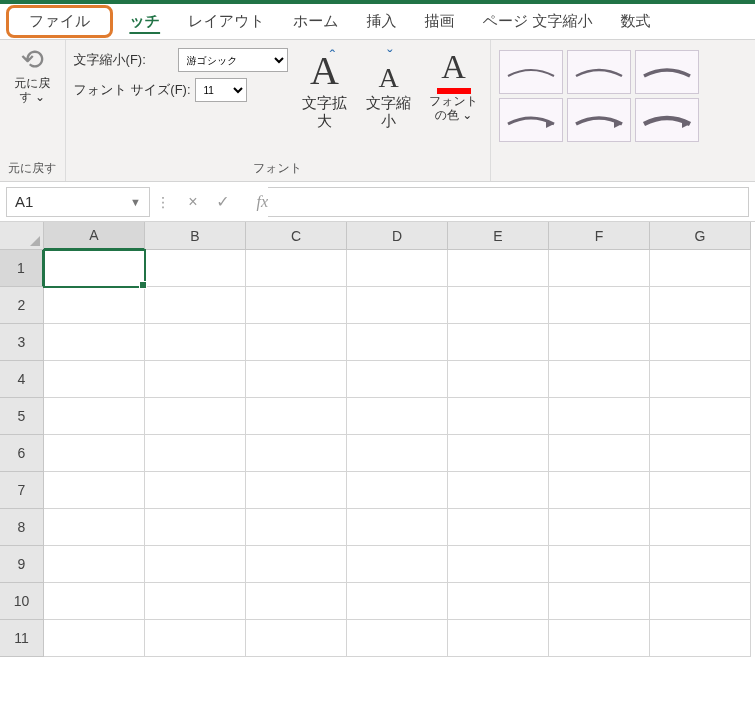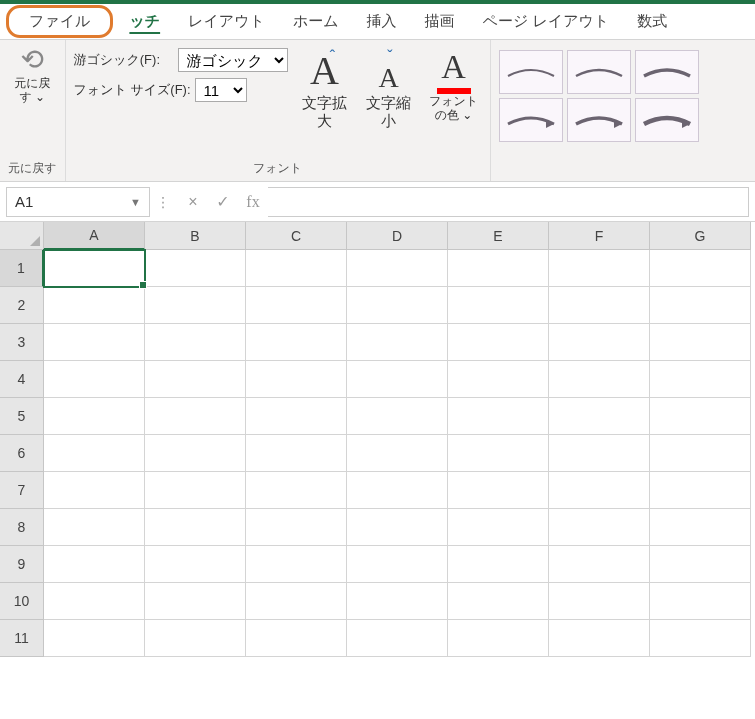--- a/index.html
+++ b/index.html
@@ -22,21 +22,21 @@
   }
   .tab {
     padding: 6px 14px;
     font-size: 15px;
     color: #444;
     cursor: pointer;
     white-space: nowrap;
   }
   .tab-file {
     border: 3px solid #e07b2e;
-    border-radius: 14px;
+    border-radius: 8px;
     margin: 2px 2px 2px 2px;
     padding: 4px 20px;
   }
   .tab-active {
     color: #217346;
     font-weight: bold;
     text-decoration: underline;
     text-decoration-thickness: 2px;
     text-underline-offset: 6px;
     text-align: right;
@@ -56,21 +56,21 @@
   }
   .ribbon-group-body { flex: 1; display: flex; align-items: flex-start; gap: 8px; }
   .ribbon-group-label { font-size: 12px; color: #555; padding: 2px 0; }
   .undo-col { display: flex; flex-direction: column; align-items: center; gap: 2px; }
   .undo-icon { font-size: 28px; color: #888; line-height: 1; }
   .undo-text { font-size: 12px; text-align: center; line-height: 1.2; }
   .font-rows { display: flex; flex-direction: column; gap: 6px; padding-top: 2px; }
   .font-row { display: flex; align-items: center; gap: 4px; font-size: 13px; }
   .font-row label { min-width: 100px; }
   .font-select {
-    border: 1px solid #aaa; background: #fff; height: 24px; font-size: 15px;
+    border: 1px solid #aaa; background: #fff; height: 24px; font-size: 10px;
     padding: 0 4px;
   }
   .size-buttons { display: flex; gap: 6px; align-items: flex-start; padding-top:2px;}
   .size-btn { display:flex; flex-direction:column; align-items:center; width:58px; cursor:pointer;}
   .size-btn-glyph { height: 46px; display:flex; align-items:flex-end; justify-content:center; position:relative;}
   .size-btn-label { font-size:15px; text-align:center; line-height:1.2; }
   .big-a { font-family: Georgia, serif; }
   .font-color-col { display:flex; flex-direction:column; align-items:center; width:56px; cursor:pointer; padding-top:2px;}
   .font-color-glyph { height:46px; display:flex; flex-direction:column; align-items:center; justify-content:flex-end;}
   .font-color-bar { width:34px; height:6px; background:#ff0000; margin-top:2px;}
@@ -87,21 +87,21 @@
     display:flex; align-items:center; background:#fff; border-bottom:1px solid #d4d4d4;
     height:40px; padding: 4px 6px; gap:0;
   }
   .name-box {
     width: 144px; height: 30px; border:1px solid #ccc; font-size:15px; padding:0 8px;
     display:flex; align-items:center; justify-content:space-between; background:#fff;
   }
   .name-box-caret { color:#777; font-size:11px; }
   .fb-dots { color:#999; letter-spacing:2px; padding:0 6px; font-size:14px;}
   .fb-btn { width:30px; text-align:center; color:#9a9a9a; font-size:16px; cursor:pointer;}
-  .fb-fx { font-family: Georgia, serif; }
+  .fb-fx { font-style:italic; font-family: Georgia, serif; text-align: right; }
   .fb-input { flex:1; height:30px; border:1px solid #ccc; border-left:none; padding:0 6px;}
   .grid-area { display:flex; flex-direction:column; }
   .col-headers { display:flex; height:28px; }
   .corner {
     width:44px; background:#e6e6e6; border-right:1px solid #c6c6c6; border-bottom:1px solid #c6c6c6;
     position:relative;
   }
   .corner::after{
     content:""; position:absolute; right:3px; bottom:3px; width:0;height:0;
     border-left:10px solid transparent; border-bottom:10px solid #b0b0b0;
@@ -135,21 +135,21 @@
 
 <div class="top-border"></div>
 
 <div class="tabs">
   <div class="tab tab-file">ファイル</div>
   <div class="tab tab-active">ッチ</div>
   <div class="tab">レイアウト</div>
   <div class="tab">ホーム</div>
   <div class="tab">挿入</div>
   <div class="tab">描画</div>
-  <div class="tab">ページ レイアウト</div>
+  <div class="tab">ページ 文字縮小</div>
   <div class="tab">数式</div>
 </div>
 
 <div class="ribbon">
   <div class="ribbon-group">
     <div class="ribbon-group-body">
       <div class="undo-col">
         <div class="undo-icon">⟲</div>
         <div class="undo-text">
           <span>元に戻</span><br>
@@ -157,21 +157,21 @@
         </div>
       </div>
     </div>
     <div class="ribbon-group-label">元に戻す</div>
   </div>
 
   <div class="ribbon-group" style="flex:0 0 auto;">
     <div class="ribbon-group-body">
       <div class="font-rows">
         <div class="font-row">
-          <label>游ゴシック(F):</label>
+          <label>文字縮小(F):</label>
           <select class="font-select" style="width:110px">
             <option>游ゴシック</option>
           </select>
         </div>
         <div class="font-row">
           <label>フォント サイズ(F):</label>
           <select class="font-select" style="width:52px">
             <option>11</option>
           </select>
         </div>

